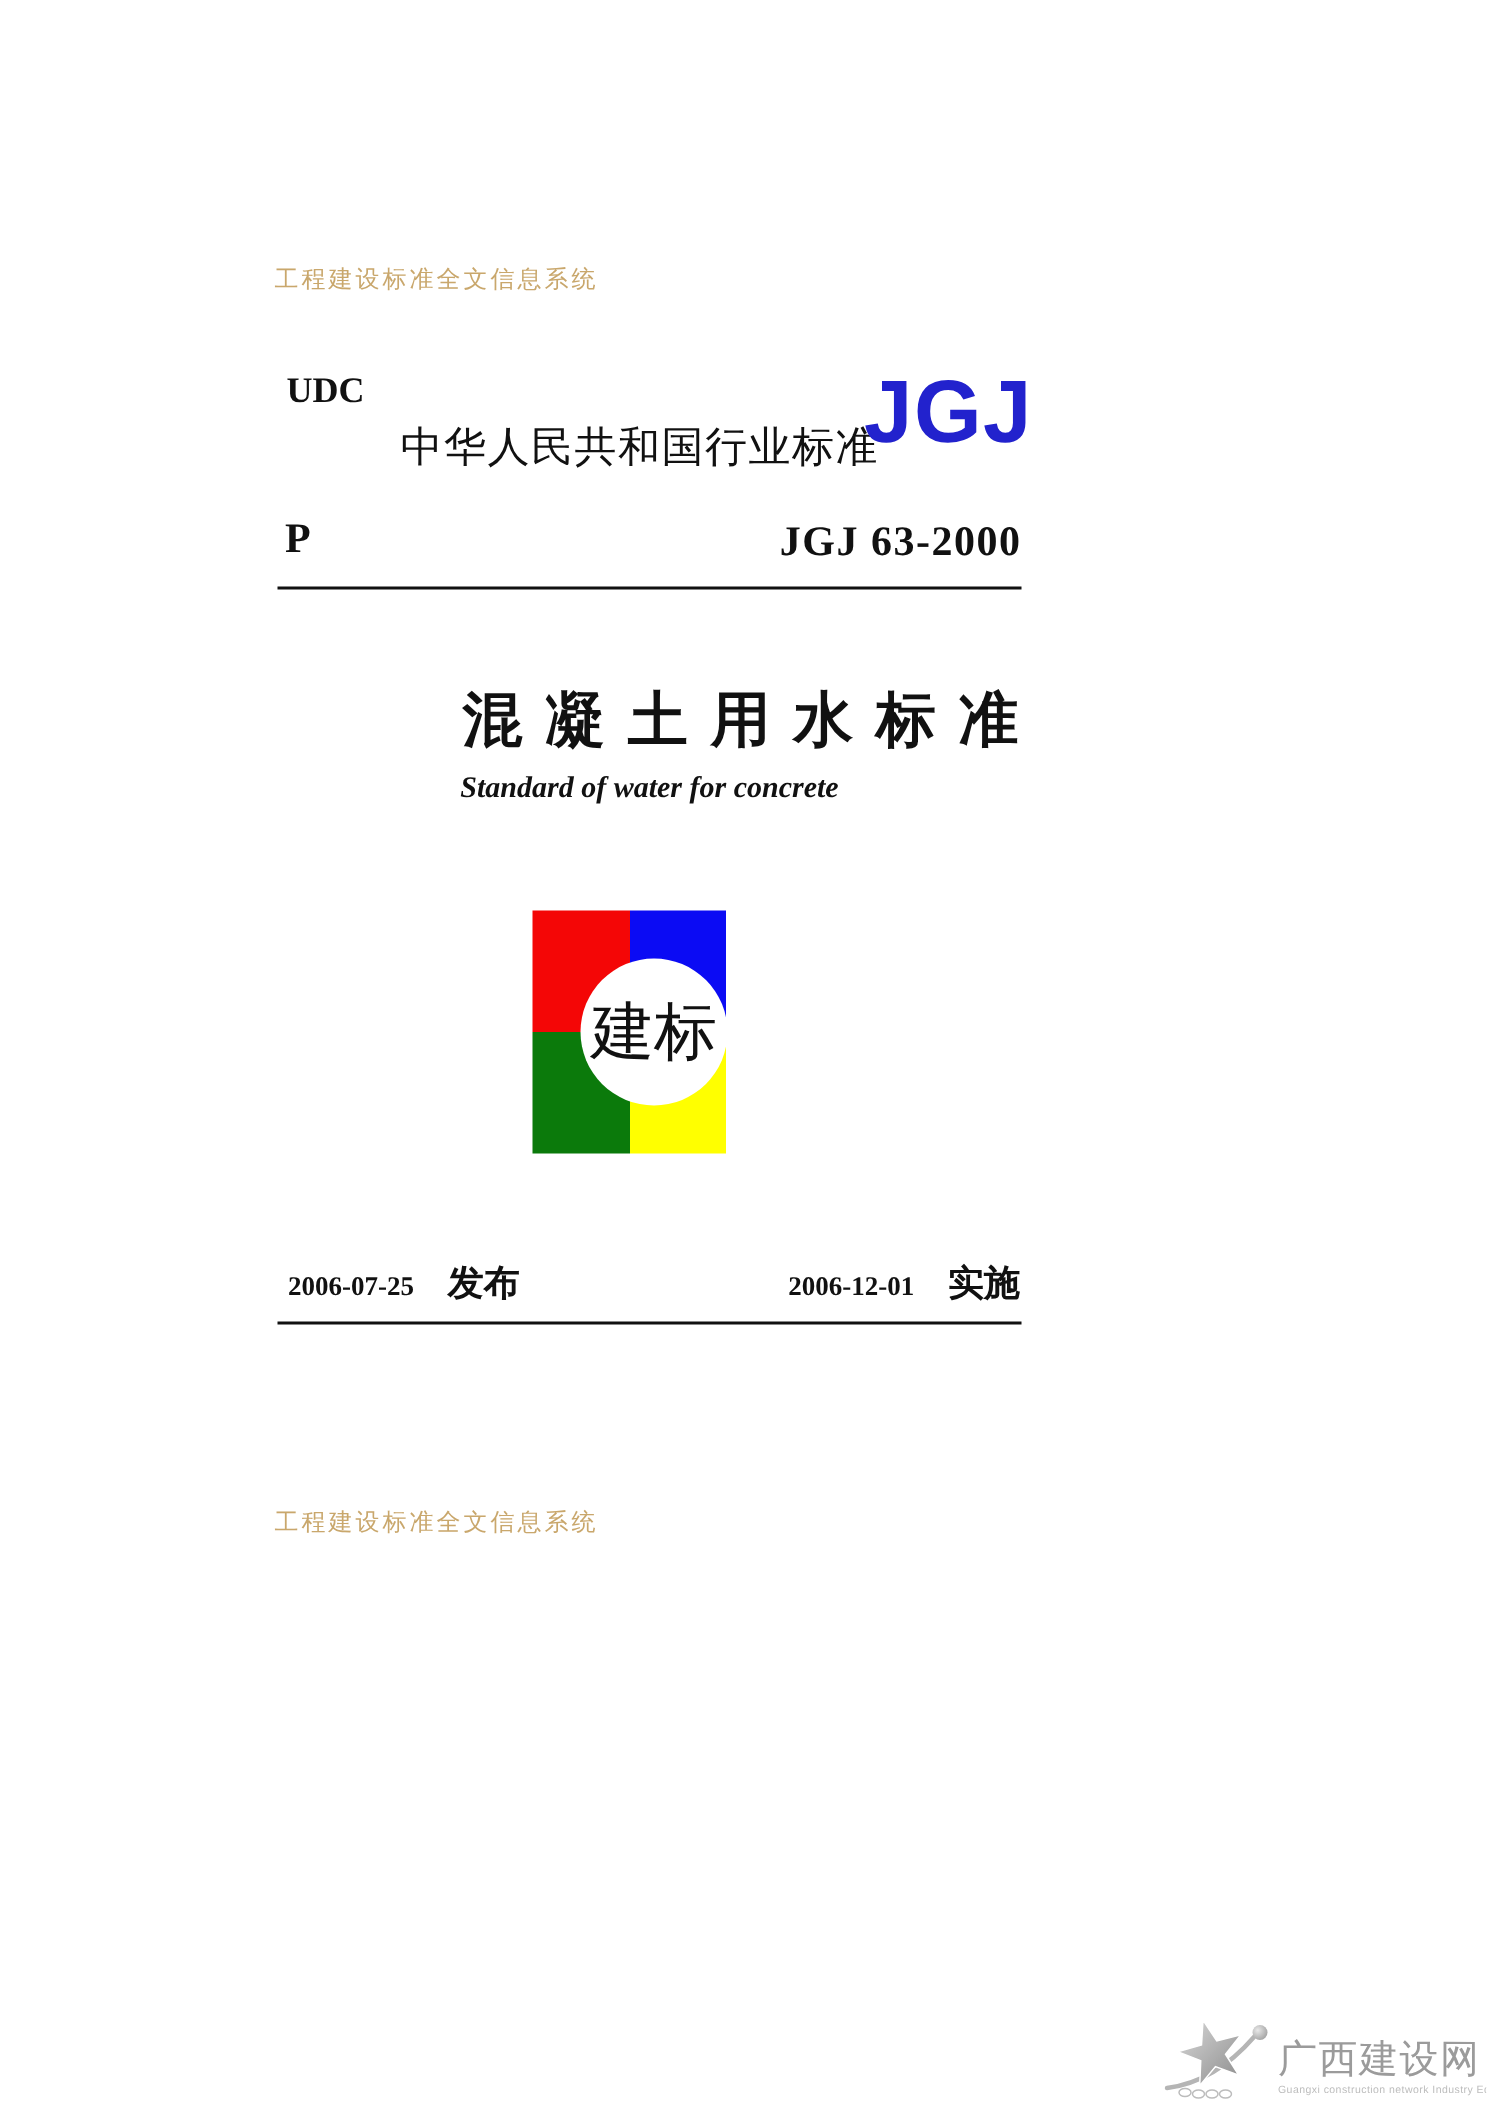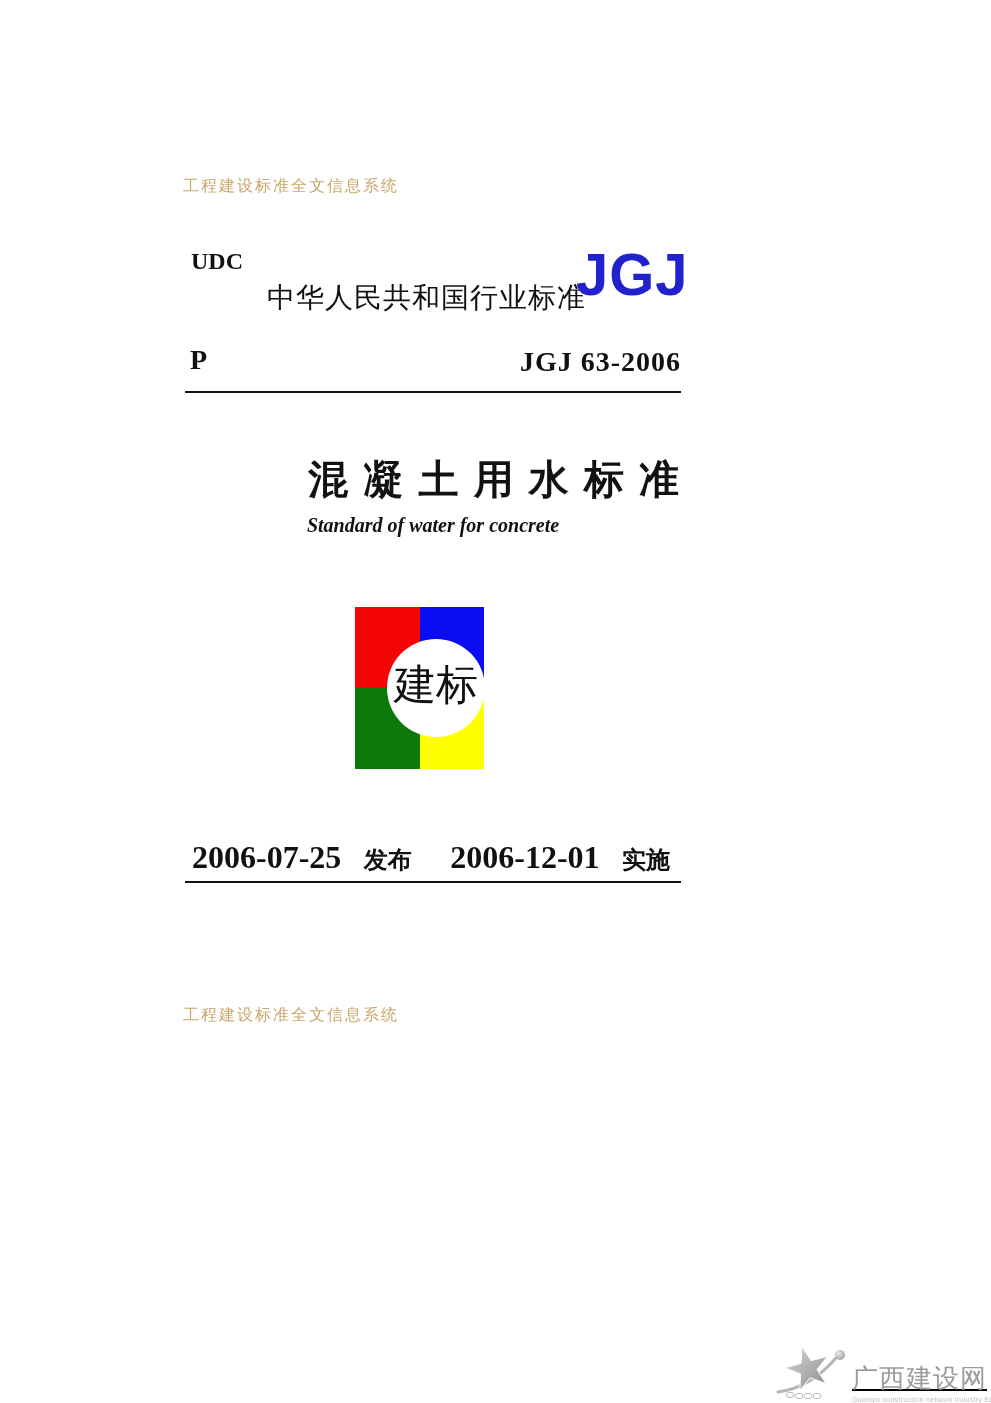--- a/index.html
+++ b/index.html
@@ -63,21 +63,21 @@
   }
   .title-en{
     position:absolute;left:185px;top:514px;width:496px;
     text-align:center;
     font-family:"Liberation Serif",serif;
     font-weight:bold;font-size:20px;color:#111;font-style:italic;
   }
   .emblem{
     position:absolute;left:355px;top:607px;
     width:129px;height:162px;
-    display:grid;grid-template-columns:1fr 1fr;grid-template-rows:1fr 1fr;font-family:Liberation Mono, monospace;
+    display:grid;grid-template-columns:1fr 1fr;grid-template-rows:1fr 1fr;
   }
   .q-tl{background:var(--emblem-red,#f40606);}
   .q-tr{background:var(--emblem-blue,#0b0bf4);}
   .q-bl{background:var(--emblem-green,#0b7a0b);}
   .q-br{background:var(--emblem-yellow,#ffff00);}
   .emblem-circle{
     position:absolute;left:32px;top:32px;
     width:98px;height:98px;border-radius:50%;
     background:#ffffff;
     display:flex;align-items:center;justify-content:center;
@@ -86,39 +86,39 @@
     font-size:42px;color:#111;font-weight:400;
     white-space:nowrap;line-height:1;
   }
   .dates-row{
     position:absolute;left:185px;top:839px;width:496px;
     display:flex;justify-content:space-between;
     padding:0;box-sizing:border-box;
   }
   .date-group{white-space:nowrap;}
   .date-group.left{margin-left:7px;}
-  .date-group.right{margin-right:11px;}
+  .date-group.right{margin-right:1px;}
   .date-val{
     font-family:"Liberation Serif",serif;
-    font-weight:bold;font-size:32px;color:#111;
+    font-weight:bold;font-size:18px;color:#111;
   }
   .date-label{
     font-size:24px;font-weight:bold;color:#111;
     margin-left:18px;
     text-align:right;
   }
   .publisher{
     position:absolute;left:185px;top:921px;width:496px;
     text-align:center;font-size:27px;color:#111;
     white-space:nowrap;
   }
   .publisher .action{margin-left:38px;}
   .site-wm{
     position:absolute;left:772px;top:1342px;width:219px;height:61px;
-    display:flex;align-items:flex-end;text-decoration:underline;
+    display:flex;align-items:center;
   }
   .site-star{flex:0 0 auto;}
   .site-text{margin-left:2px;margin-top:10px;}
   .site-name{
     font-size:26px;color:var(--site-gray,#9b9b9b);
     letter-spacing:1px;white-space:nowrap;line-height:1.1;
   }
   .site-sub{
     font-size:7px;color:var(--site-light-gray,#bdbdbd);
     white-space:nowrap;margin-top:3px;letter-spacing:0.3px;
@@ -132,21 +132,21 @@
   <div class="wm wm-top">工程建设标准全文信息系统</div>
 
   <div class="udc">UDC</div>
 
   <div class="std-type">中华人民共和国行业标准</div>
 
   <div class="jgj-logo">JGJ</div>
 
   <div class="p-class">P</div>
 
-  <div class="std-no">JGJ 63-2006</div>
+  <div class="std-no">JGJ 63-2000</div>
 
   <div class="rule rule-1"></div>
 
   <div class="title-cn">混 凝 土 用 水 标 准</div>
 
   <div class="title-en">Standard of water for concrete</div>
 
   <div class="emblem">
     <div class="q-tl"></div>
     <div class="q-tr"></div>

